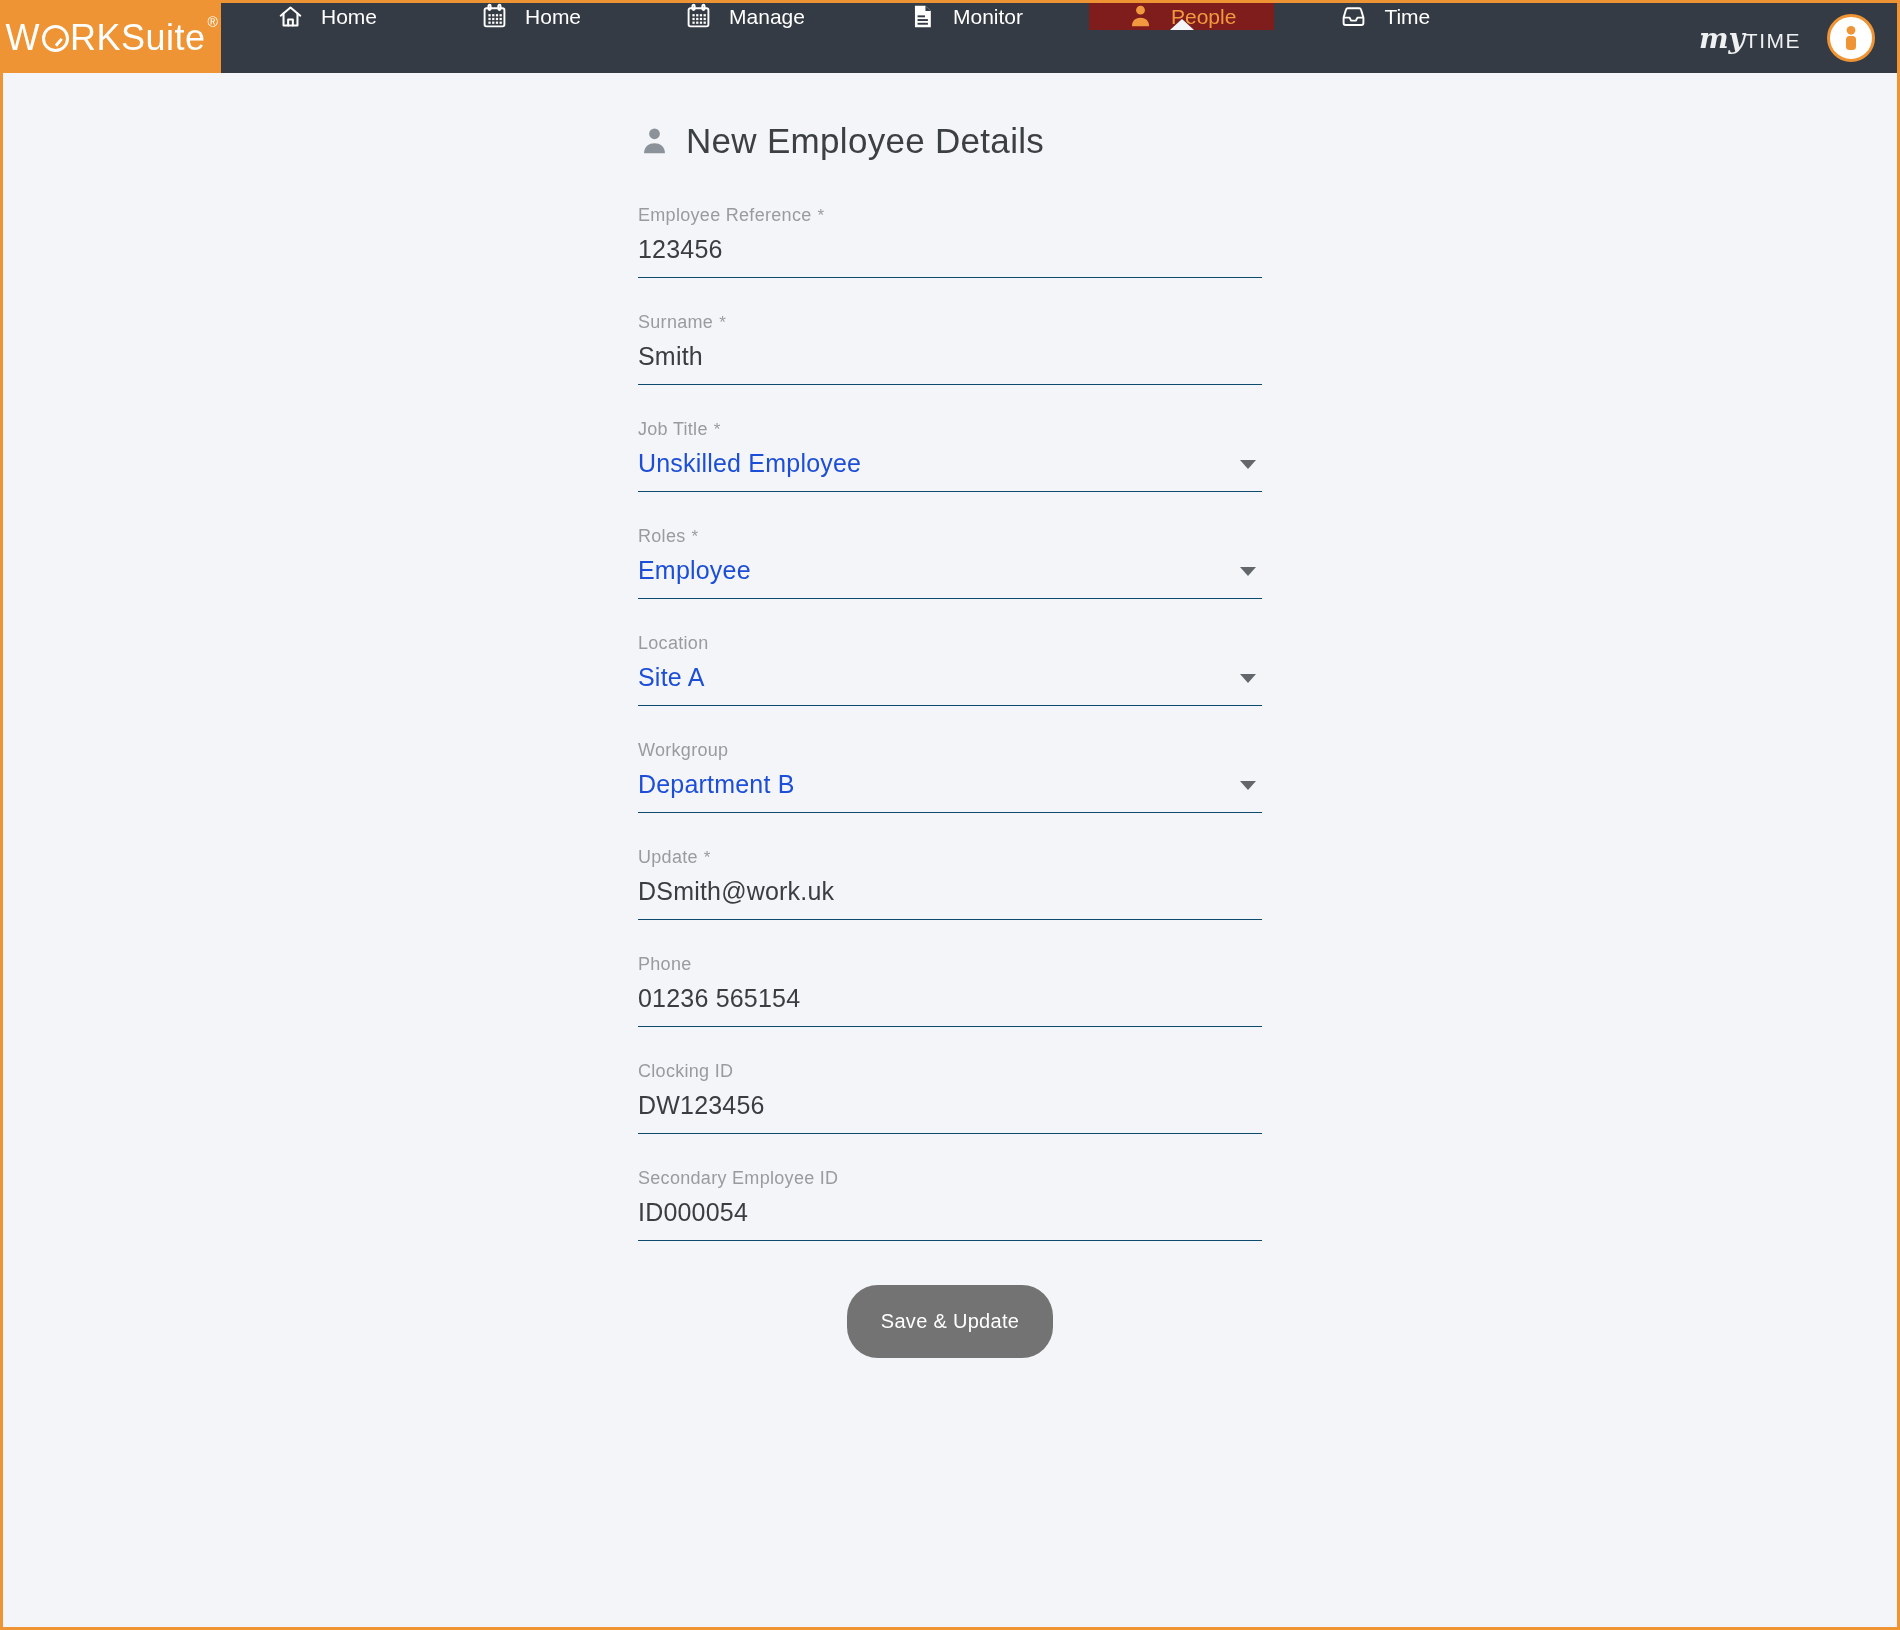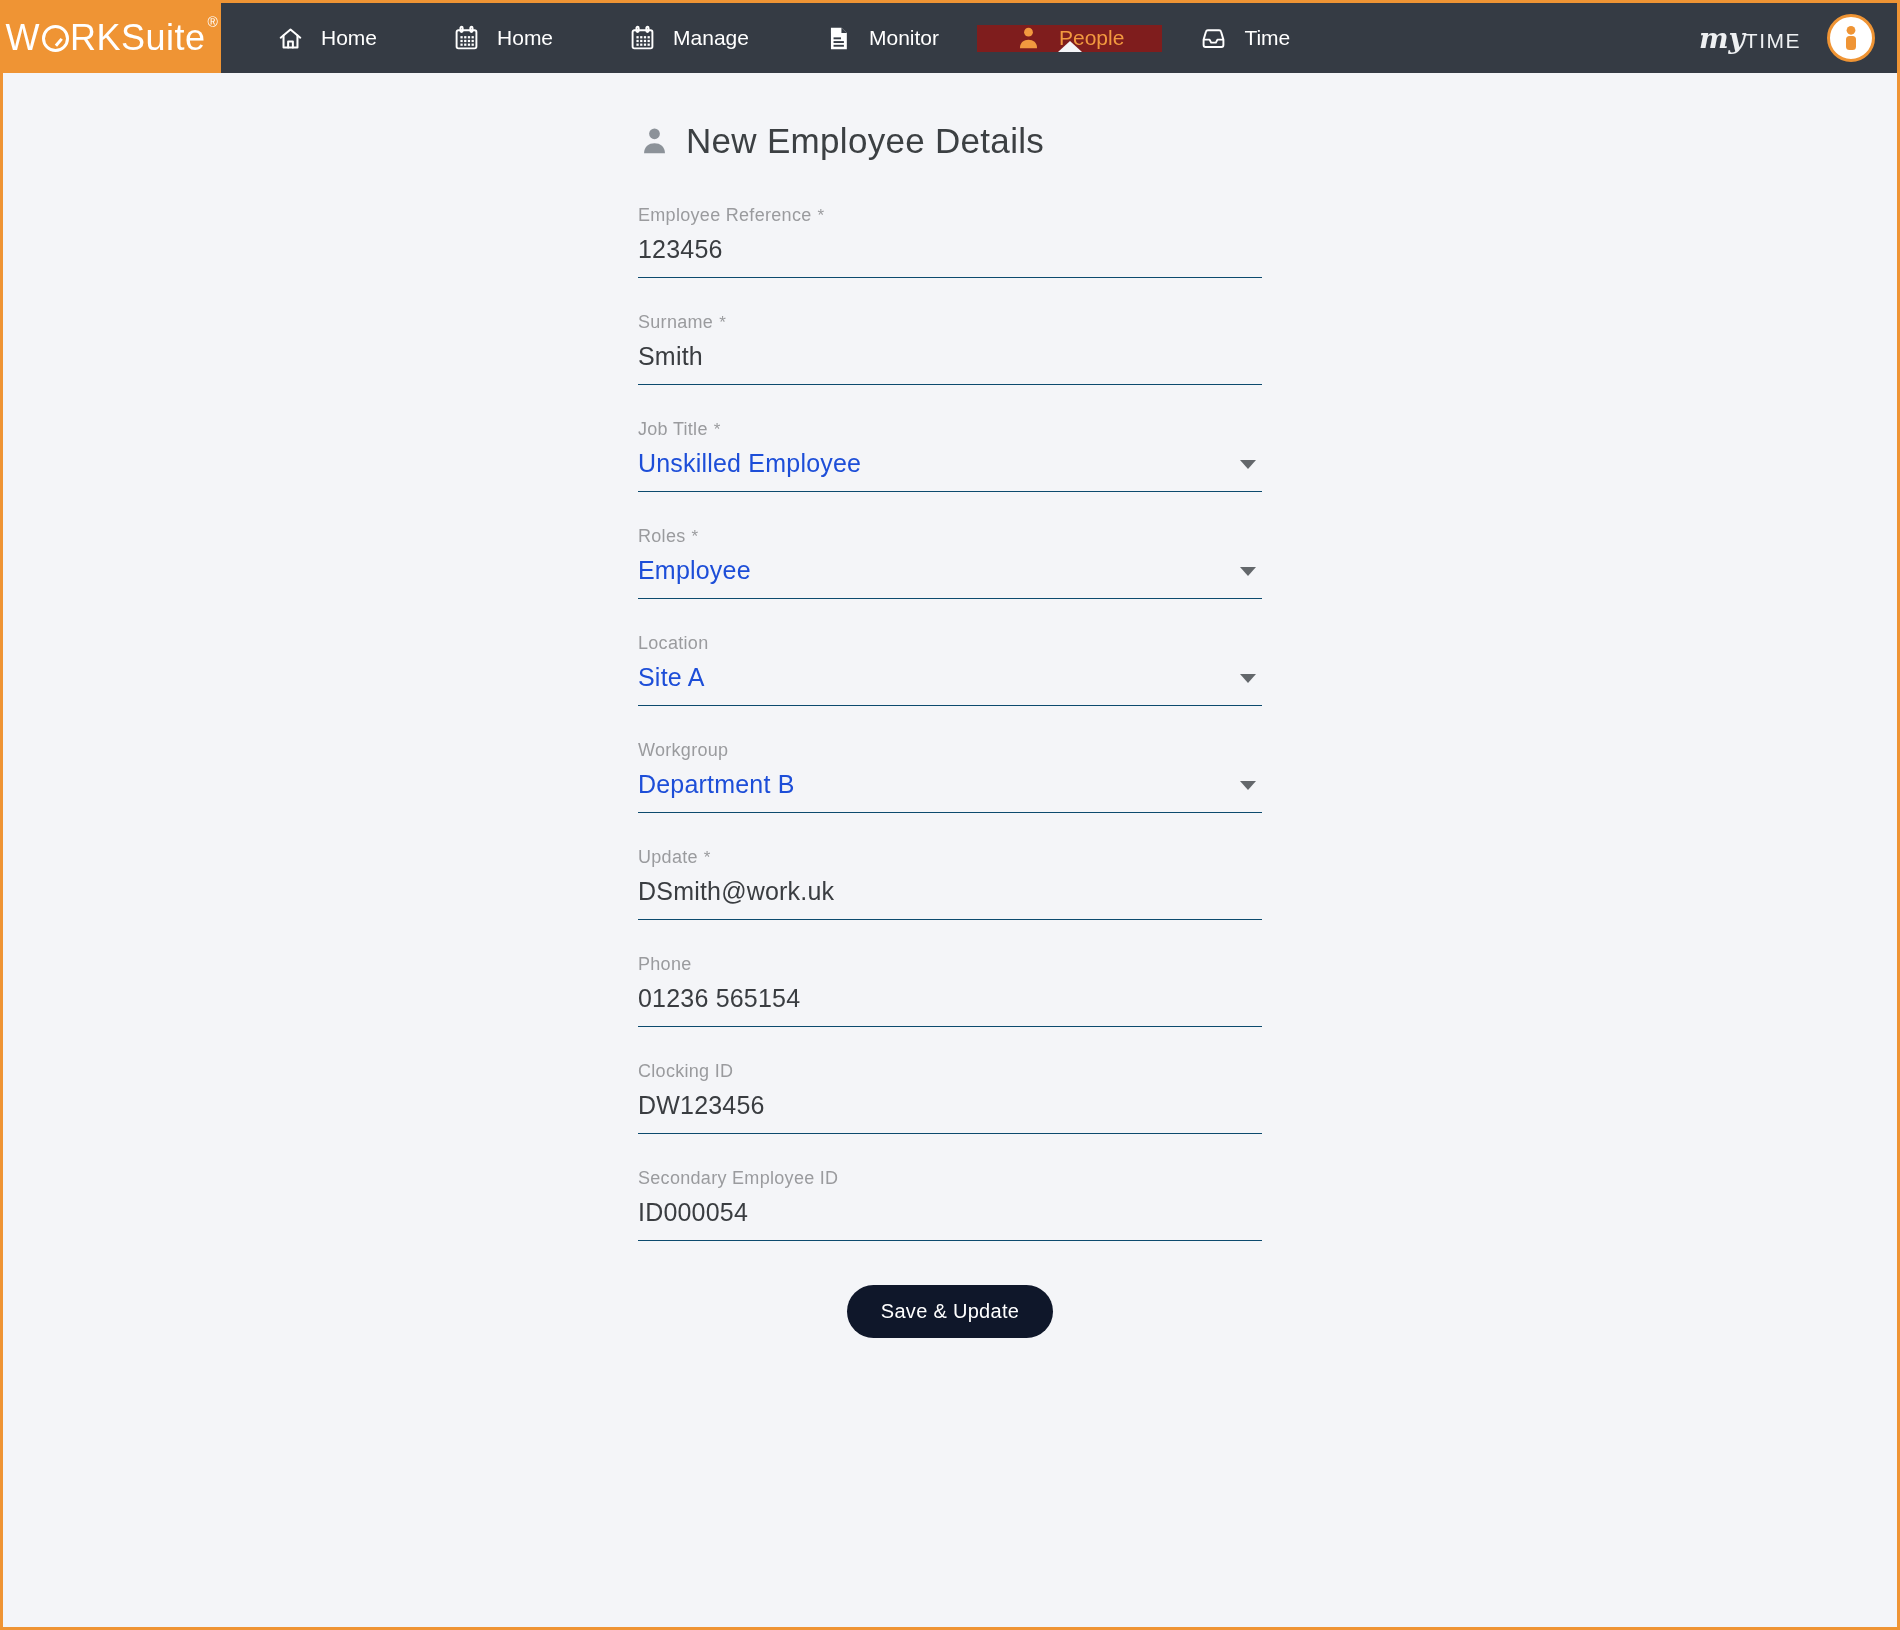--- a/index.html
+++ b/index.html
@@ -37,21 +37,21 @@
   }
   .logo .logo-o::after {
     content: ""; position: absolute;
     left: 10px; top: 9px;
     width: 3px; height: 9px;
     background: #ffffff;
     transform: rotate(40deg); transform-origin: 50% 90%;
   }
   .logo sup { font-size: 14px; margin-left: 2px; line-height: 1; align-self: flex-start; margin-top: 12px; }
 
-  .nav { display: flex; align-items: center; margin-left: 18px; }
+  .nav { display: flex; align-items: flex-start; margin-left: 18px; gap: 28px; }
   .nav-item {
     display: flex; align-items: center;
     padding: 0 38px;
     color: #ffffff; font-size: 21px;
     cursor: pointer; position: relative;
   }
   .nav-item .nav-icon { width: 27px; height: 27px; margin-right: 17px; display: inline-flex; color: #ffffff; }
   .nav-item .nav-icon svg { width: 100%; height: 100%; }
   .nav-item.active { background: #7f1d1d; color: #f2993f; }
   .nav-item.active .nav-icon { color: #f2993f; }
@@ -116,23 +116,23 @@
   .caret {
     position: absolute; right: 6px; top: 11px;
     width: 0; height: 0;
     border-left: 8px solid transparent;
     border-right: 8px solid transparent;
     border-top: 9px solid #63676b;
   }
 
   .submit-row { display: flex; justify-content: center; margin-top: 44px; }
   .submit-btn {
-    min-width: 186px; height: 53px;
+    min-width: 186px; height: 73px;
     border: none; border-radius: 31px;
-    background: #0f172a; color: #ffffff;
+    background: #737373; color: #ffffff;
     font-family: "Liberation Sans", sans-serif;
     font-size: 20px; letter-spacing: 0.3px;
     padding: 0 34px;
     cursor: pointer;
   }
 </style>
 </head>
 <body>
 
 <div class="page">

